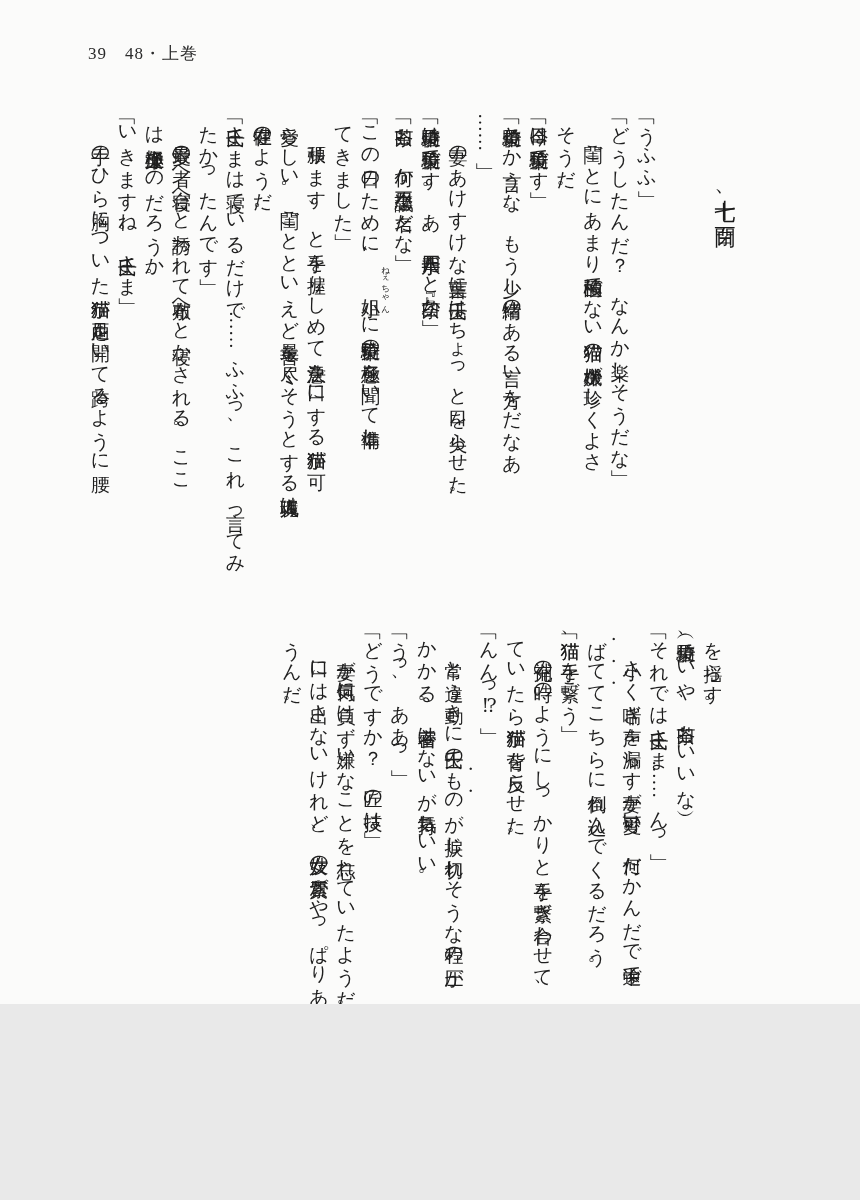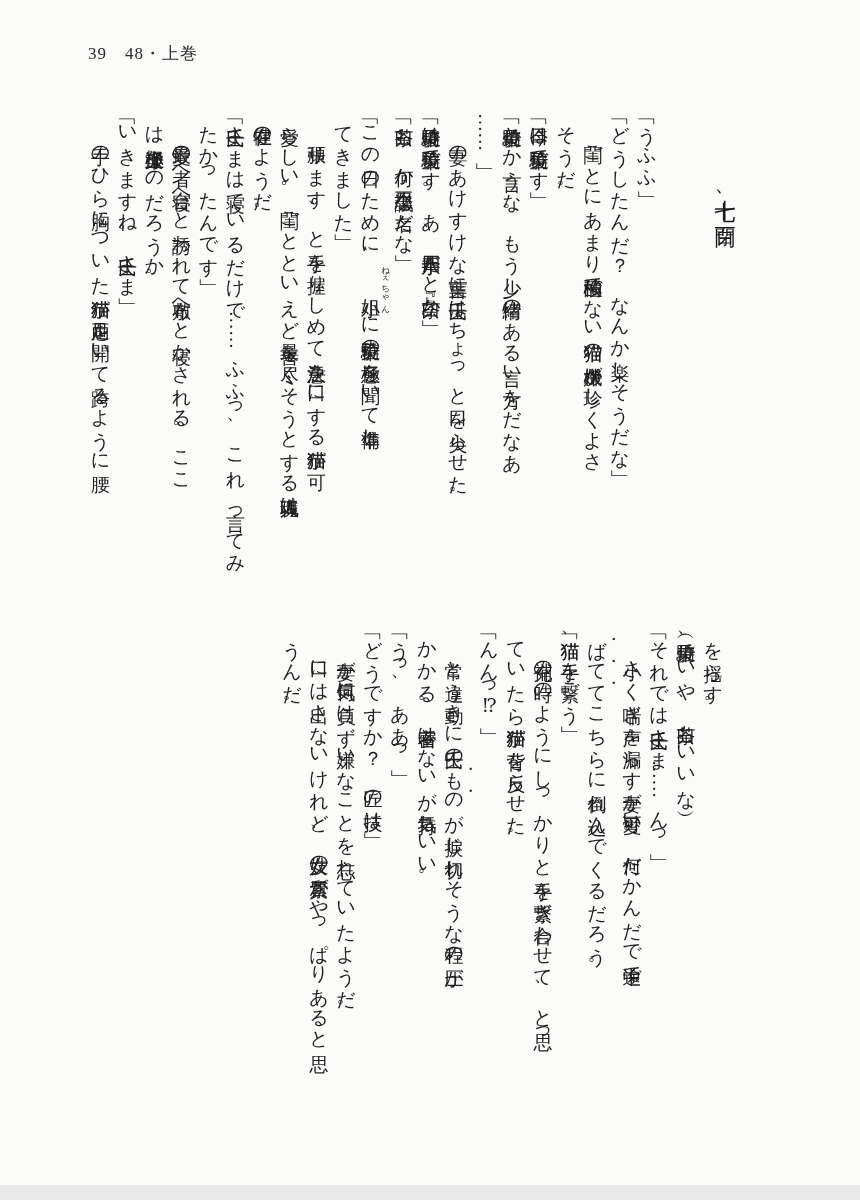--- a/index.html
+++ b/index.html
@@ -2,21 +2,21 @@
 <html lang="ja"><head>
 <meta charset="utf-8">
 <style>
   html,body{margin:0;padding:0;}
   body{
     background:#e9e9e9;
     font-family:"Liberation Serif","DejaVu Serif",serif;
   }
   .page{
     position:relative;
-    width:860px;height:1185px;
+    width:860px;height:1004px;
     margin:0 auto;
     background:#fbfbfa;
     color:#1e1e1e;
     overflow:hidden;
   }
   .page-header{
     position:absolute;
     left:88px;top:42px;
     font-size:17px;
     letter-spacing:1px;

